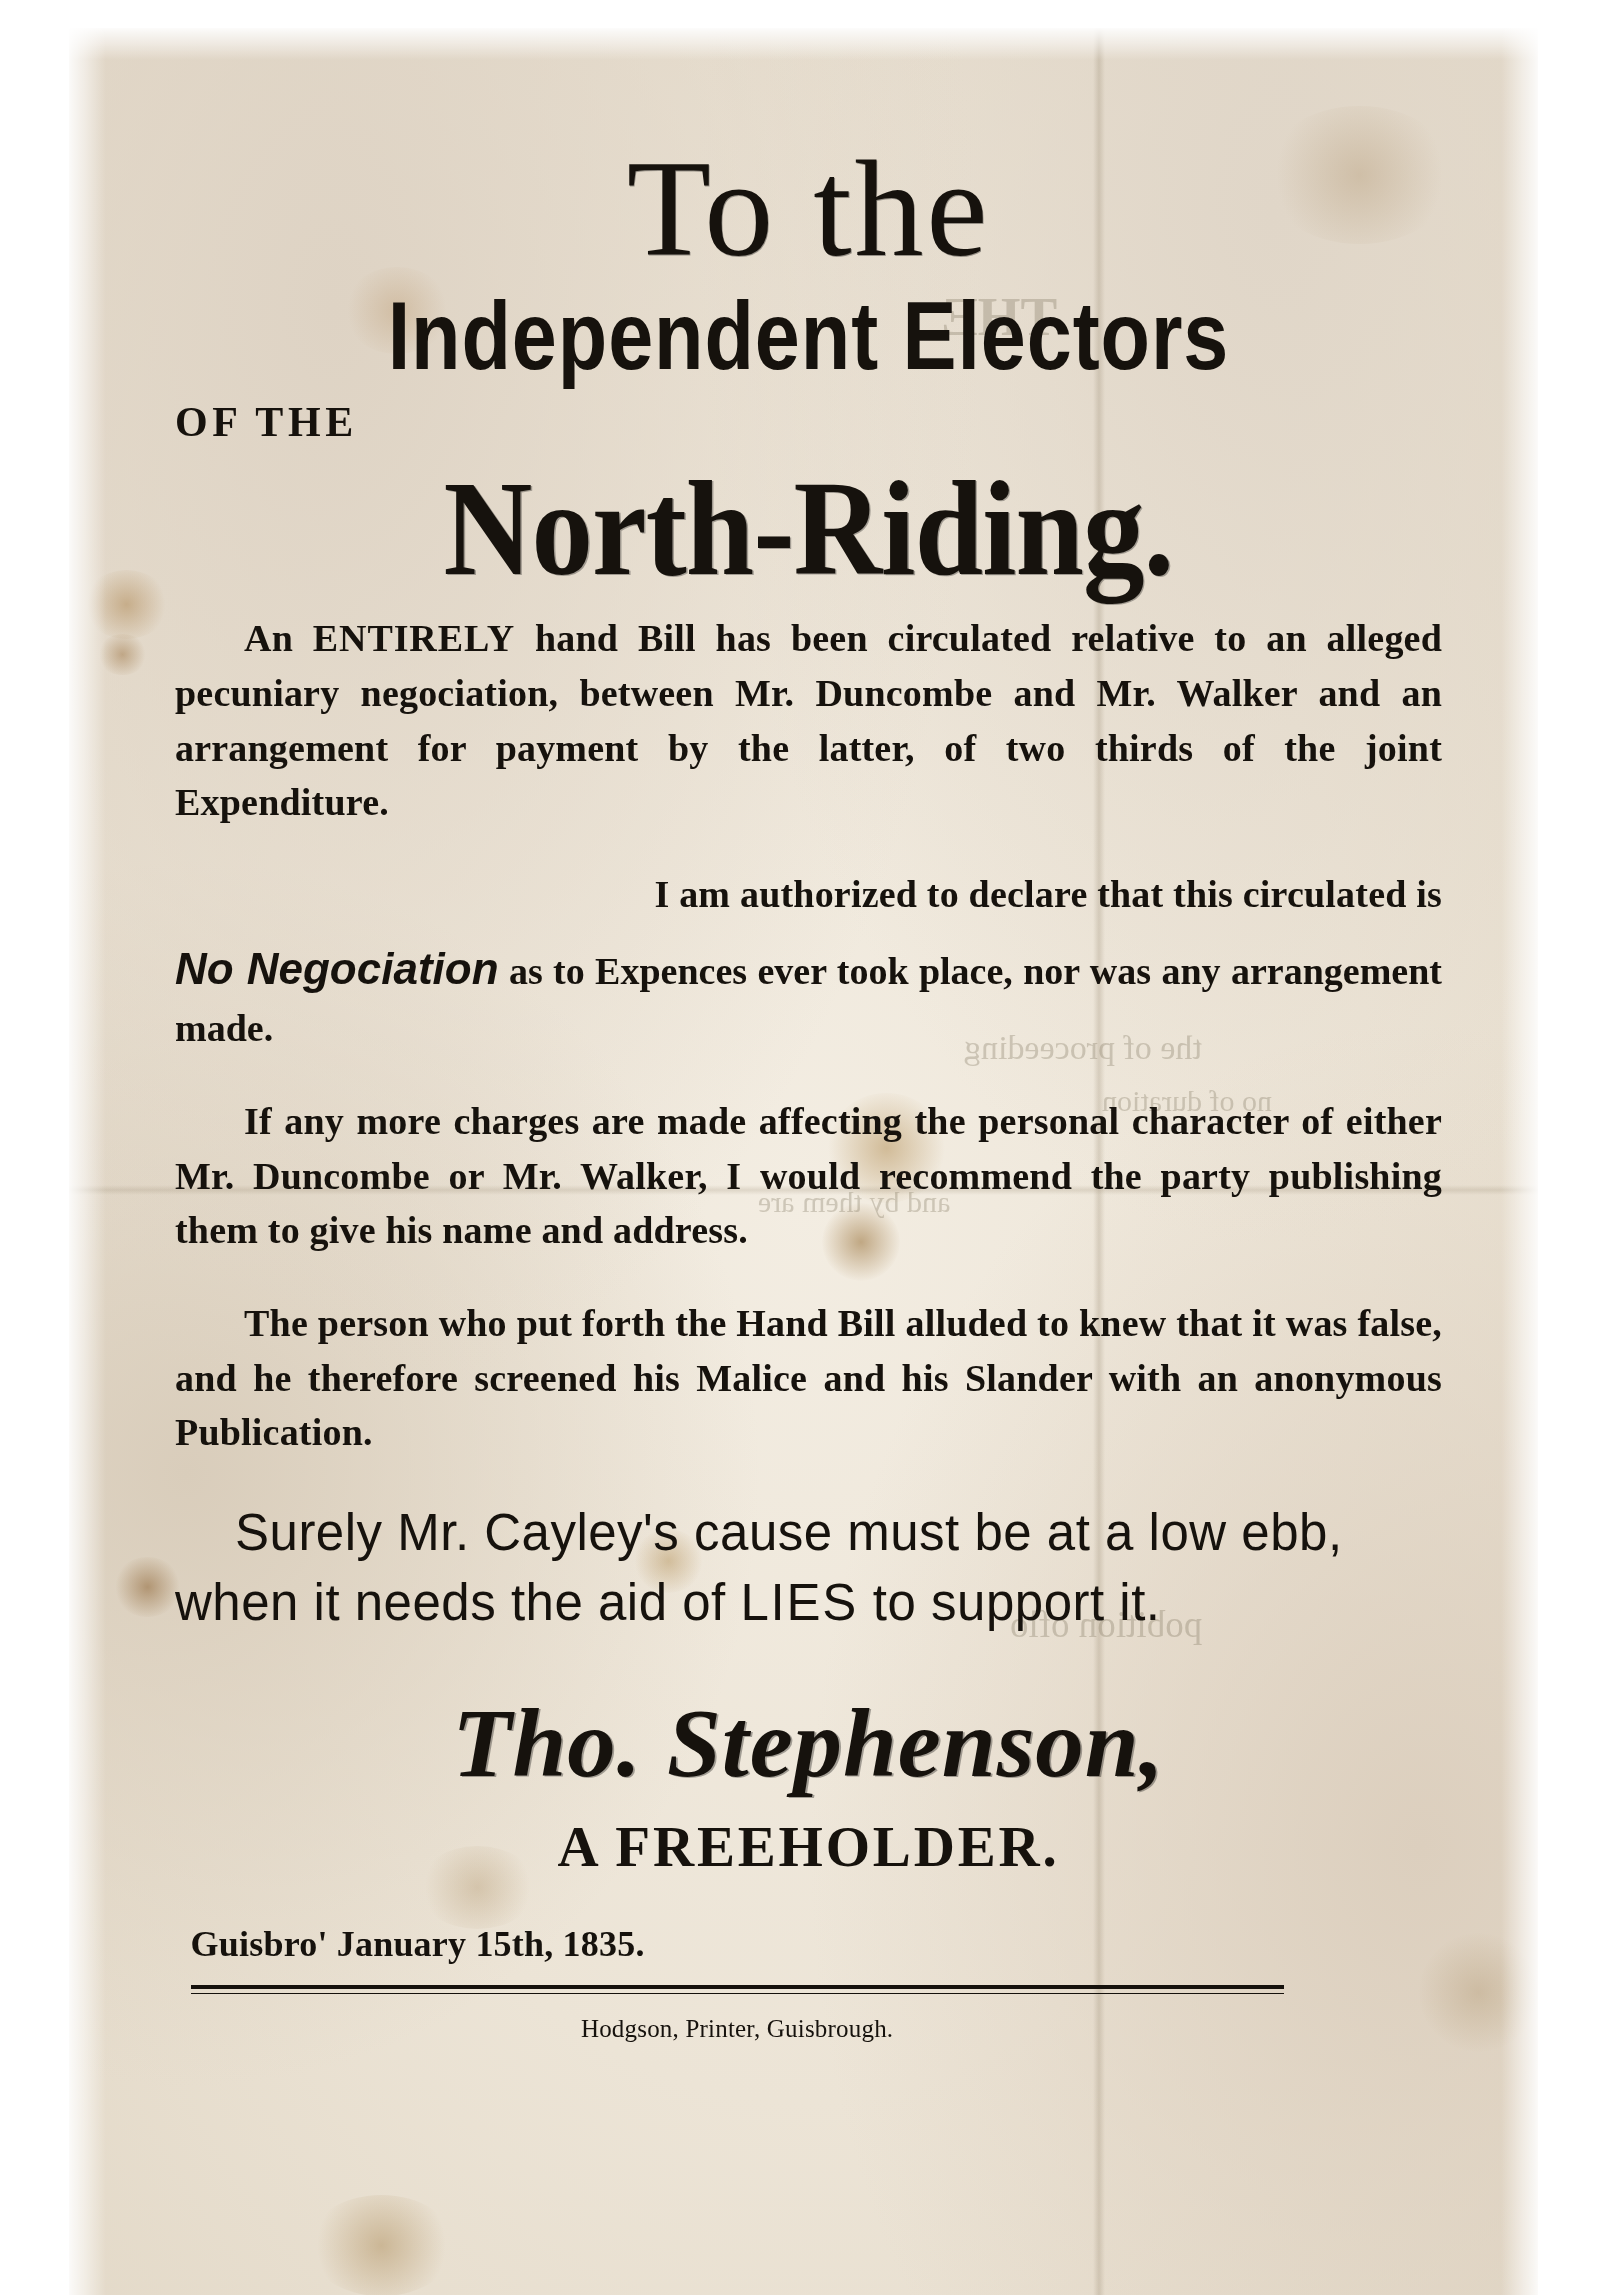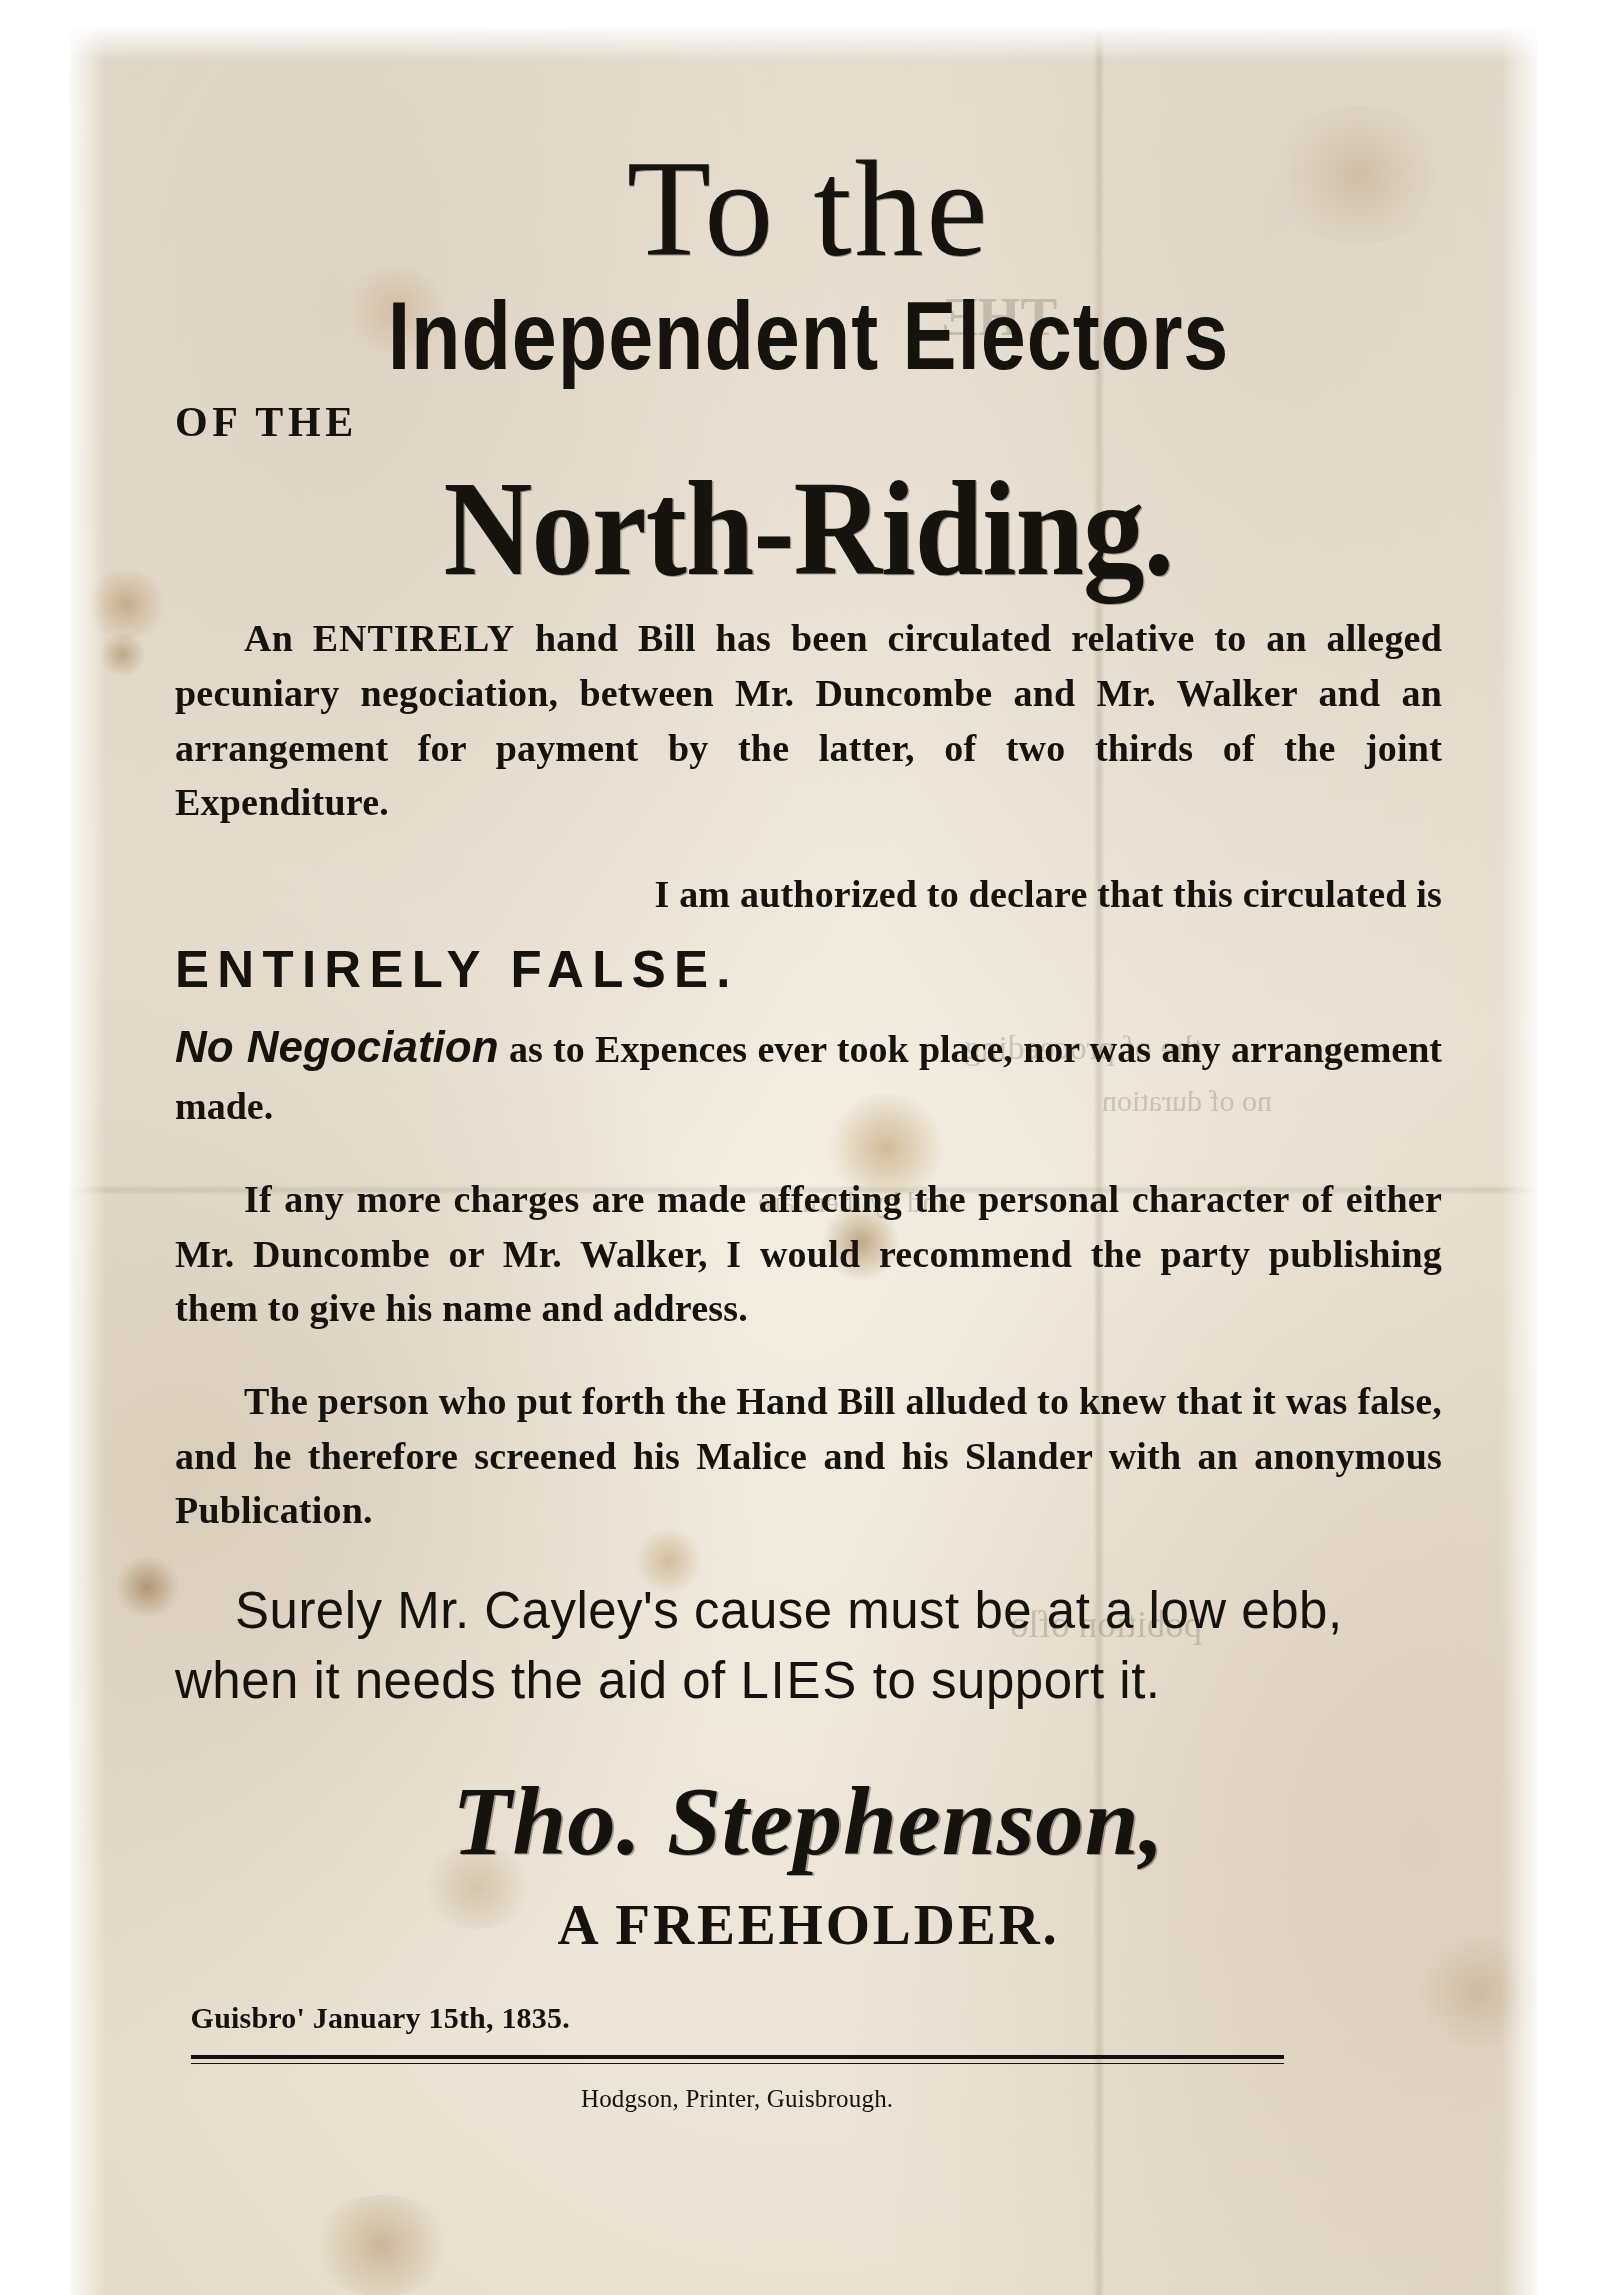--- a/index.html
+++ b/index.html
@@ -198,21 +198,21 @@
     font-family: "Liberation Serif", serif;
     font-weight: bold;
     font-size: 57px;
     text-align: center;
     letter-spacing: 2.8px;
     margin-top: 15.6px;
   }
   .place-date {
     font-family: "Liberation Serif", serif;
     font-weight: bold;
-    font-size: 30px;
+    font-size: 36px;
     text-align: left;
     margin-top: 44px;
     margin-left: 15.6px;
     letter-spacing: 0.2px;
   }
   .rule {
     margin-top: 20px;
     border-top: 4.1px solid #15110c;
     border-bottom: 1.4px solid #15110c;
     height: 3.2px;
@@ -264,21 +264,20 @@
 
     <div class="l1">To the</div>
     <div class="l2">Independent Electors</div>
     <div class="l3">OF THE</div>
     <div class="l4">North-Riding.</div>
 
     <p class="body-p"><span class="indent"></span><span>An </span><span class="sc">ENTIRELY</span><span> hand Bill has been circulated relative to an alleged pecuniary negociation, between Mr. Duncombe and Mr. Walker and an arrangement for payment by the latter, of two thirds of the joint Expenditure.</span></p>
 
     <div class="declare">I am authorized to declare that this circulated is</div>
 
-    <div class="entirely">ENTIRELY FALSE.</div>
 
     <p class="noneg-line"><span class="noneg">No Negociation</span><span> as to Expences ever took place, nor was any arrangement made.</span></p>
 
     <p class="body-p"><span class="indent"></span><span>If any more charges are made affecting the personal character of either Mr. Duncombe or Mr. Walker, I would recommend the party publishing them to give his name and address.</span></p>
 
     <p class="body-p"><span class="indent"></span><span>The person who put forth the Hand Bill alluded to knew that it was false, and he therefore screened his Malice and his Slander with an anonymous Publication.</span></p>
 
     <p class="cayley"><span class="indent"></span><span>Surely Mr. Cayley's cause must be at a low ebb, when it needs the aid of </span><span class="lies">LIES</span><span> to support it.</span></p>
 
     <div class="signature">Tho. Stephenson,</div>

